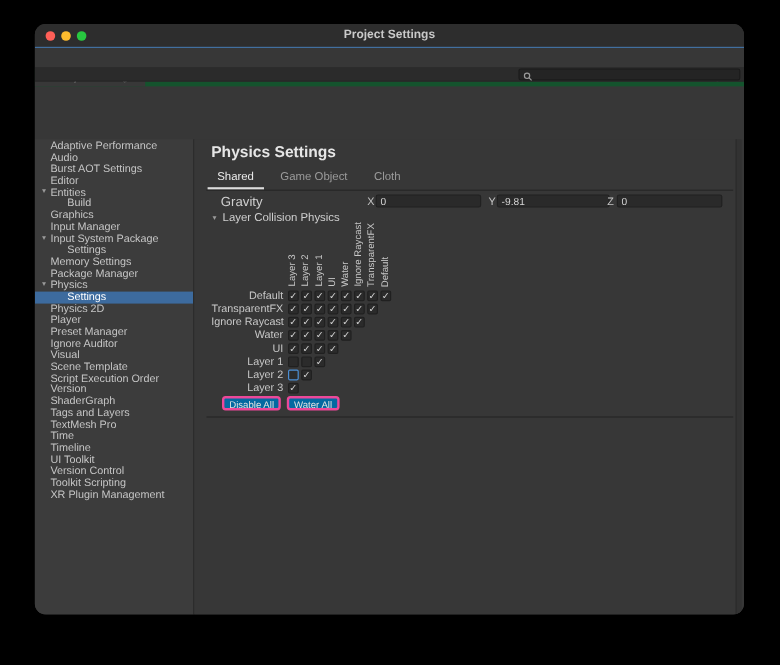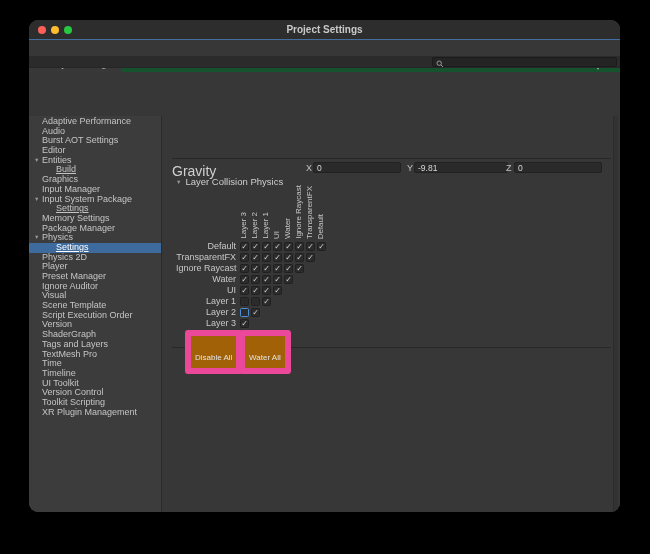--- a/index.html
+++ b/index.html
@@ -40,35 +40,35 @@
   
   .content { position:absolute; left:0; top:48px; right:0; bottom:0;margin-top:48px; }
   .sidebar { position:absolute; left:0; top:0; bottom:0; width:132px; background:#3c3c3c;
              padding-top:1px; overflow:hidden; }
   .divider { position:absolute; left:132px; top:0; bottom:0; width:1px; background:#2a2a2a; }
   .main    { position:absolute; left:133px; top:0; right:0; bottom:0; background:#373737; }
 
   
   .sb-item { position:relative; height:9.7px; line-height:9.7px; font-size:9px; color:#c5c5c5;
              padding-left:13px; white-space:nowrap; cursor:default; }
-  .sb-item.child { padding-left:27px;text-decoration:underline; }
+  .sb-item.child { padding-left:27px; }
   .sb-item.selected { background:#3d6b9e; color:#fff; }
   .fold { position:absolute; left:5px; top:0; font-size:5.5px; color:#9a9a9a; line-height:9.7px; }
 
   
   .page-title { position:absolute; left:14px; top:3px; font-size:13px; font-weight:bold; color:#e6e6e6; }
   .subtabs { position:absolute; left:11px; top:24px; height:18px; display:flex; gap:6px; }
   .subtab { height:18px; line-height:16px; padding:0 8px; font-size:9.5px; color:#9b9b9b; }
   .subtab.active { color:#ececec; border-bottom:2px solid #dcdcdc; }
 
   .pane { position:absolute; left:10px; right:9px; top:42px; height:190px;
           border-top:1px solid #272727; border-bottom:1px solid #272727; }
 
   
-  .grav-label { position:absolute; left:0; top:4px; font-size:14px; color:#cfcfcf; }
+  .grav-label { position:absolute; left:12px; top:4px; font-size:11px; color:#cfcfcf; }
   .axis-label { position:absolute; top:4px; font-size:9px; color:#c3c3c3; }
   .axis-x { left:134px; } .axis-y { left:235px; } .axis-z { left:334px; }
   .num-field { position:absolute; top:3px; height:11px; background:#2a2a2a;
                border:1px solid #212121; border-radius:2px; color:#d6d6d6; font-size:8.5px;
                padding:0 3px; outline:none; font-family:"Liberation Sans", sans-serif; }
   .fx { left:141px; width:88px; } .fy { left:242px; width:94px; } .fz { left:342px; width:88px; }
 
   
   .foldout { position:absolute; left:4px; top:17px; font-size:9.5px; color:#cfcfcf; }
   .foldout .fold-tri { font-size:5.5px; color:#9a9a9a; margin-right:4px; vertical-align:1px; }
@@ -78,22 +78,22 @@
   .mx-headers { position:absolute; left:0; top:0; height:50px; overflow:visible; }
   .mx-col-label { position:absolute; bottom:0; writing-mode:vertical-rl; transform:rotate(180deg);
                   font-size:8px; color:#c8c8c8; white-space:nowrap; line-height:10px; }
   .mx-row { position:absolute; left:0; height:11px; width:100%; }
   .mx-row-label { position:absolute; left:0; top:0; width:60px; text-align:right;
                   font-size:9px; color:#c8c8c8; line-height:11px; white-space:nowrap; }
   .mx-cells { position:absolute; left:64px; top:1px; display:flex; gap:2px; }
   .cb { width:9px; height:9px; background:#2b2b2b; border:1px solid #202020; border-radius:1.5px;
         font-size:8px; line-height:7px; text-align:center; color:#d2d2d2; cursor:default; }
   .cb.focus { border-color:#4b8fd5; }
-  .mx-btn { position:absolute; top:141px; height:12px; line-height:12px; padding:16px 4px;
-            background:#a16207; border:6px solid #ec4899; border-radius:3px;
+  .mx-btn { position:absolute; top:141px; height:12px; line-height:12px; padding:0 4px;
+            background:#0369a1; border:2px solid #ec4899; border-radius:3px;
             font-size:8px; color:#e2e2e2; cursor:default; }
 
   .scroll-track { position:absolute; right:2px; top:0; bottom:0; width:5px; background:#323232;
                   border-left:1px solid #2c2c2c; }
 </style>
 </head>
 <body>
 
 <div class="window">
 
@@ -152,21 +152,27 @@
         <div class="sb-item"><span>Time</span></div>
         <div class="sb-item"><span>Timeline</span></div>
         <div class="sb-item"><span>UI Toolkit</span></div>
         <div class="sb-item"><span>Version Control</span></div>
         <div class="sb-item"><span>Toolkit Scripting</span></div>
         <div class="sb-item"><span>XR Plugin Management</span></div>
       </div>
     <div class="divider"></div>
 
     <div class="main">
-
+      <div class="page-title">Physics Settings</div>
+
+      <div class="subtabs">
+          <div class="subtab active">Shared</div>
+          <div class="subtab">Game Object</div>
+          <div class="subtab">Cloth</div>
+        </div>
 
       <div class="pane">
 
         <div class="grav-label">Gravity</div>
         <div class="axis-label axis-x">X</div>
         <input class="num-field fx" value="0" style="">
         <div class="axis-label axis-y">Y</div>
         <input class="num-field fy" value="-9.81" style="">
         <div class="axis-label axis-z">Z</div>
         <input class="num-field fz" value="0" style="">

